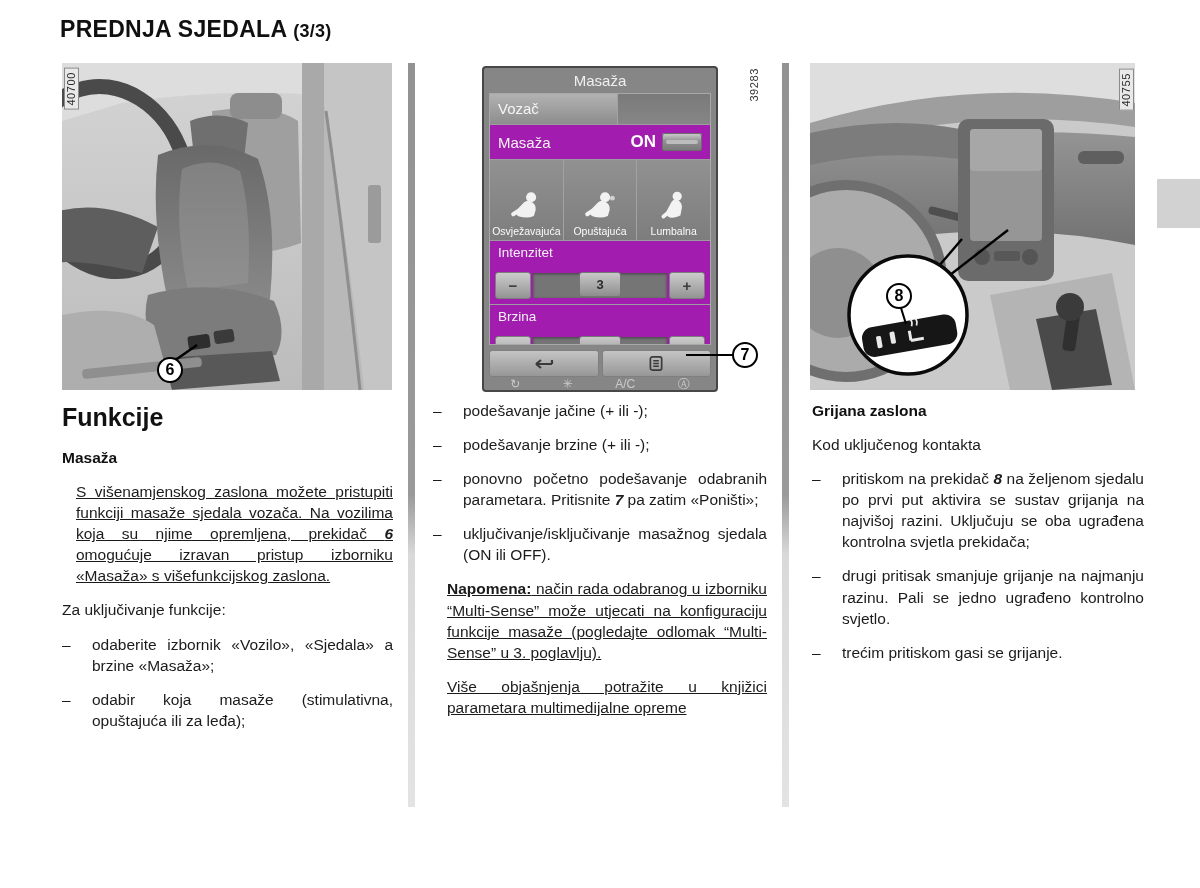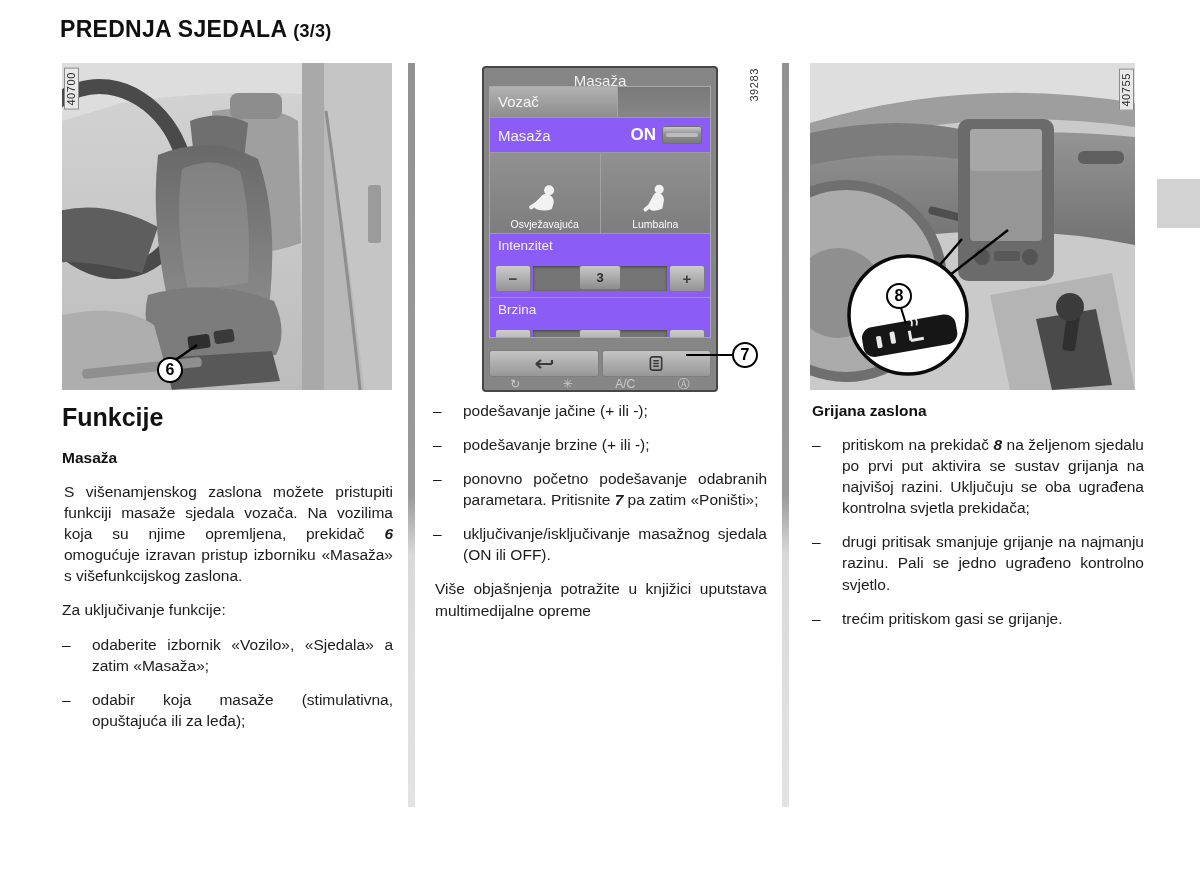--- a/index.html
+++ b/index.html
@@ -37,22 +37,22 @@
            font-weight:bold;font-size:16px;color:#000;z-index:6;box-sizing:border-box;}
   .co6{left:157px;top:357px;}
   .co7{left:732px;top:342px;}
   .co8{left:886px;top:283px;z-index:7;}
   .lead7{position:absolute;left:686px;top:354px;width:48px;height:2.4px;background:#000;z-index:5;}
 
   
   .screen{position:absolute;left:482px;top:66px;width:236px;height:326px;box-sizing:border-box;
           background:#868686;border:2px solid #474747;border-radius:4px;z-index:2;}
   .scr-title{height:24px;line-height:25px;text-align:center;color:#efefef;font-size:15px;}
-  .scr-panel{position:absolute;left:5px;top:18px;width:222px;height:252px;box-sizing:border-box;
-             border:1px solid #a8a8a8;background:#8b5cf6;overflow:hidden;}
+  .scr-panel{position:absolute;left:5px;top:25px;width:222px;height:252px;box-sizing:border-box;
+             border:1px solid #a8a8a8;background:#a21caf;overflow:hidden;}
   .scr-tabs{height:30px;display:flex;border-bottom:1px solid #9c9c9c;}
   .tab-active{width:128px;box-sizing:border-box;background:linear-gradient(180deg,#b2b2b2,#8d8d8d);
               color:#f5f5f5;font-size:15px;line-height:30px;padding-left:8px;border-right:1px solid #a2a2a2;}
   .tab-empty{flex:1;background:linear-gradient(180deg,#7a7a7a,#868686);}
   .scr-row{height:34px;display:flex;align-items:center;color:#f3f3f3;font-size:15px;
            padding:0 8px;border-bottom:1px solid #9c9c9c;}
   .scr-on{margin-left:auto;font-weight:bold;font-size:17px;color:#fff;}
   .scr-toggle{width:40px;height:18px;margin-left:6px;border-radius:3px;position:relative;
               background:linear-gradient(180deg,#d2d2d2,#909090 45%,#787878);box-shadow:inset 0 0 0 1px #6d6d6d;}
   .scr-toggle::after{content:"";position:absolute;left:4px;right:4px;top:7px;height:4px;background:#bcbcbc;border-radius:2px;}
@@ -77,21 +77,21 @@
   .scr-faint{position:absolute;left:5px;top:310px;width:222px;display:flex;justify-content:space-around;
              color:rgba(242,242,242,.62);font-size:12px;line-height:1;}
 
   
   .col{position:absolute;top:400px;font-size:15.5px;line-height:1.36;}
   .col-left{left:62px;width:331px;}
   .col-mid{left:433px;width:334px;}
   .col-right{left:812px;width:332px;}
   .h2{font-size:25px;font-weight:bold;margin:0 0 13px 0;color:#111;}
   .h3{font-size:15.5px;font-weight:bold;margin:0 0 13px 0;color:#111;}
-  .para{text-align:justify;margin:0 0 13px 2px;}
+  .para{text-align:justify;margin:0 0 13px 14px;text-decoration:underline;}
   .plain{margin:0 0 13px 0;}
   .bullet{display:flex;margin:0 0 13px 0;}
   .bullet .dash{width:30px;flex:none;}
   .bullet .bt{flex:1;text-align:justify;}
 </style>
 </head>
 <body>
 
 <div class="page">
 
@@ -155,20 +155,29 @@
         <span class="scr-toggle"></span>
       </div>
       <div class="scr-tiles">
         <div class="tile">
           <svg viewBox="0 0 36 36" width="33" height="33">
             <circle cx="23" cy="9" r="5.5" fill="#f2f2f2"></circle>
             <path d="M10,30 q-5,-2 -2.5,-7.5 l8,-8 q3,-3 7,-1 q6.5,3 5.5,9.5 l-2,6.5 q-7,3 -16,.5 z" fill="#f2f2f2"></path>
             <path d="M9,24 l-5.5,3.5" stroke="#f2f2f2" stroke-width="4.5" stroke-linecap="round"></path>
           </svg>
           <span class="tile-label">Osvježavajuća</span>
+        </div>
+        <div class="tile">
+          <svg viewBox="0 0 36 36" width="33" height="33">
+            <circle cx="23" cy="9" r="5.5" fill="#f2f2f2"></circle>
+            <circle cx="31" cy="10" r="2.6" fill="#f2f2f2" opacity=".7"></circle>
+            <path d="M10,30 q-5,-2 -2.5,-7.5 l8,-8 q3,-3 7,-1 q6.5,3 5.5,9.5 l-2,6.5 q-7,3 -16,.5 z" fill="#f2f2f2"></path>
+            <path d="M9,24 l-5.5,3.5" stroke="#f2f2f2" stroke-width="4.5" stroke-linecap="round"></path>
+          </svg>
+          <span class="tile-label">Opuštajuća</span>
         </div>
         <div class="tile">
           <svg viewBox="0 0 36 36" width="33" height="33">
             <circle cx="22" cy="8" r="5" fill="#f2f2f2"></circle>
             <path d="M14,31 q-5,-1.5 -3.5,-7 l5.5,-10 q2.5,-4 6.5,-2 q5.5,3 4.5,9 l-1.5,8 q-5.5,3 -11.5,2 z" fill="#f2f2f2"></path>
             <path d="M12,26 l-5,4" stroke="#f2f2f2" stroke-width="4.2" stroke-linecap="round"></path>
           </svg>
           <span class="tile-label">Lumbalna</span>
         </div>
       </div>
@@ -256,21 +265,21 @@
   <div class="callout co8">8</div>
   <div class="vcode chip code-right">40755</div>
 
   <div class="col col-left">
     <div class="h2">Funkcije</div>
     <div class="h3">Masaža</div>
     <p class="para"><span>S višenamjenskog zaslona možete pristupiti funkciji masaže sjedala vozača. Na vozilima koja su njime opremljena, prekidač </span><span style="font-weight: 700; font-style: italic;">6</span><span> omogućuje izravan pristup izborniku «Masaža» s višefunkcijskog zaslona.</span></p>
     <p class="plain">Za uključivanje funkcije:</p>
     <div class="bullet">
       <span class="dash">–</span>
-      <span class="bt"><span>odaberite izbornik «Vozilo», «Sjedala» a zatim «Masaža»;</span></span>
+      <span class="bt"><span>odaberite izbornik «Vozilo», «Sjedala» a brzine «Masaža»;</span></span>
     </div>
     <div class="bullet">
       <span class="dash">–</span>
       <span class="bt"><span>odabir koja masaže (stimulativna, opuštajuća ili za leđa);</span></span>
     </div>
   </div>
 
   <div class="col col-mid">
     <div class="bullet">
       <span class="dash">–</span>
@@ -281,25 +290,27 @@
       <span class="bt"><span>podešavanje brzine (+ ili -);</span></span>
     </div>
     <div class="bullet">
       <span class="dash">–</span>
       <span class="bt"><span>ponovno početno podešavanje odabranih parametara. Pritisnite </span><span style="font-weight: 700; font-style: italic;">7</span><span> pa zatim «Poništi»;</span></span>
     </div>
     <div class="bullet">
       <span class="dash">–</span>
       <span class="bt"><span>uključivanje/isključivanje masažnog sjedala (ON ili OFF).</span></span>
     </div>
-    <p class="para">Više objašnjenja potražite u knjižici uputstava multimedijalne opreme</p>
+    <p class="para"><span style="font-weight: 700;">Napomena:</span><span> način rada odabranog u izborniku “Multi-Sense” može utjecati na konfiguraciju funkcije masaže (pogledajte odlomak “Multi-Sense” u 3. poglavlju).</span></p>
+    <p class="para">Više objašnjenja potražite u knjižici parametara multimedijalne opreme</p>
   </div>
 
   <div class="col col-right">
     <div class="h3">Grijana zaslona</div>
+    <p class="plain">Kod uključenog kontakta</p>
     <div class="bullet">
       <span class="dash">–</span>
       <span class="bt"><span>pritiskom na prekidač </span><span style="font-weight: 700; font-style: italic;">8</span><span> na željenom sjedalu po prvi put aktivira se sustav grijanja na najvišoj razini. Uključuju se oba ugrađena kontrolna svjetla prekidača;</span></span>
     </div>
     <div class="bullet">
       <span class="dash">–</span>
       <span class="bt"><span>drugi pritisak smanjuje grijanje na najmanju razinu. Pali se jedno ugrađeno kontrolno svjetlo.</span></span>
     </div>
     <div class="bullet">
       <span class="dash">–</span>

